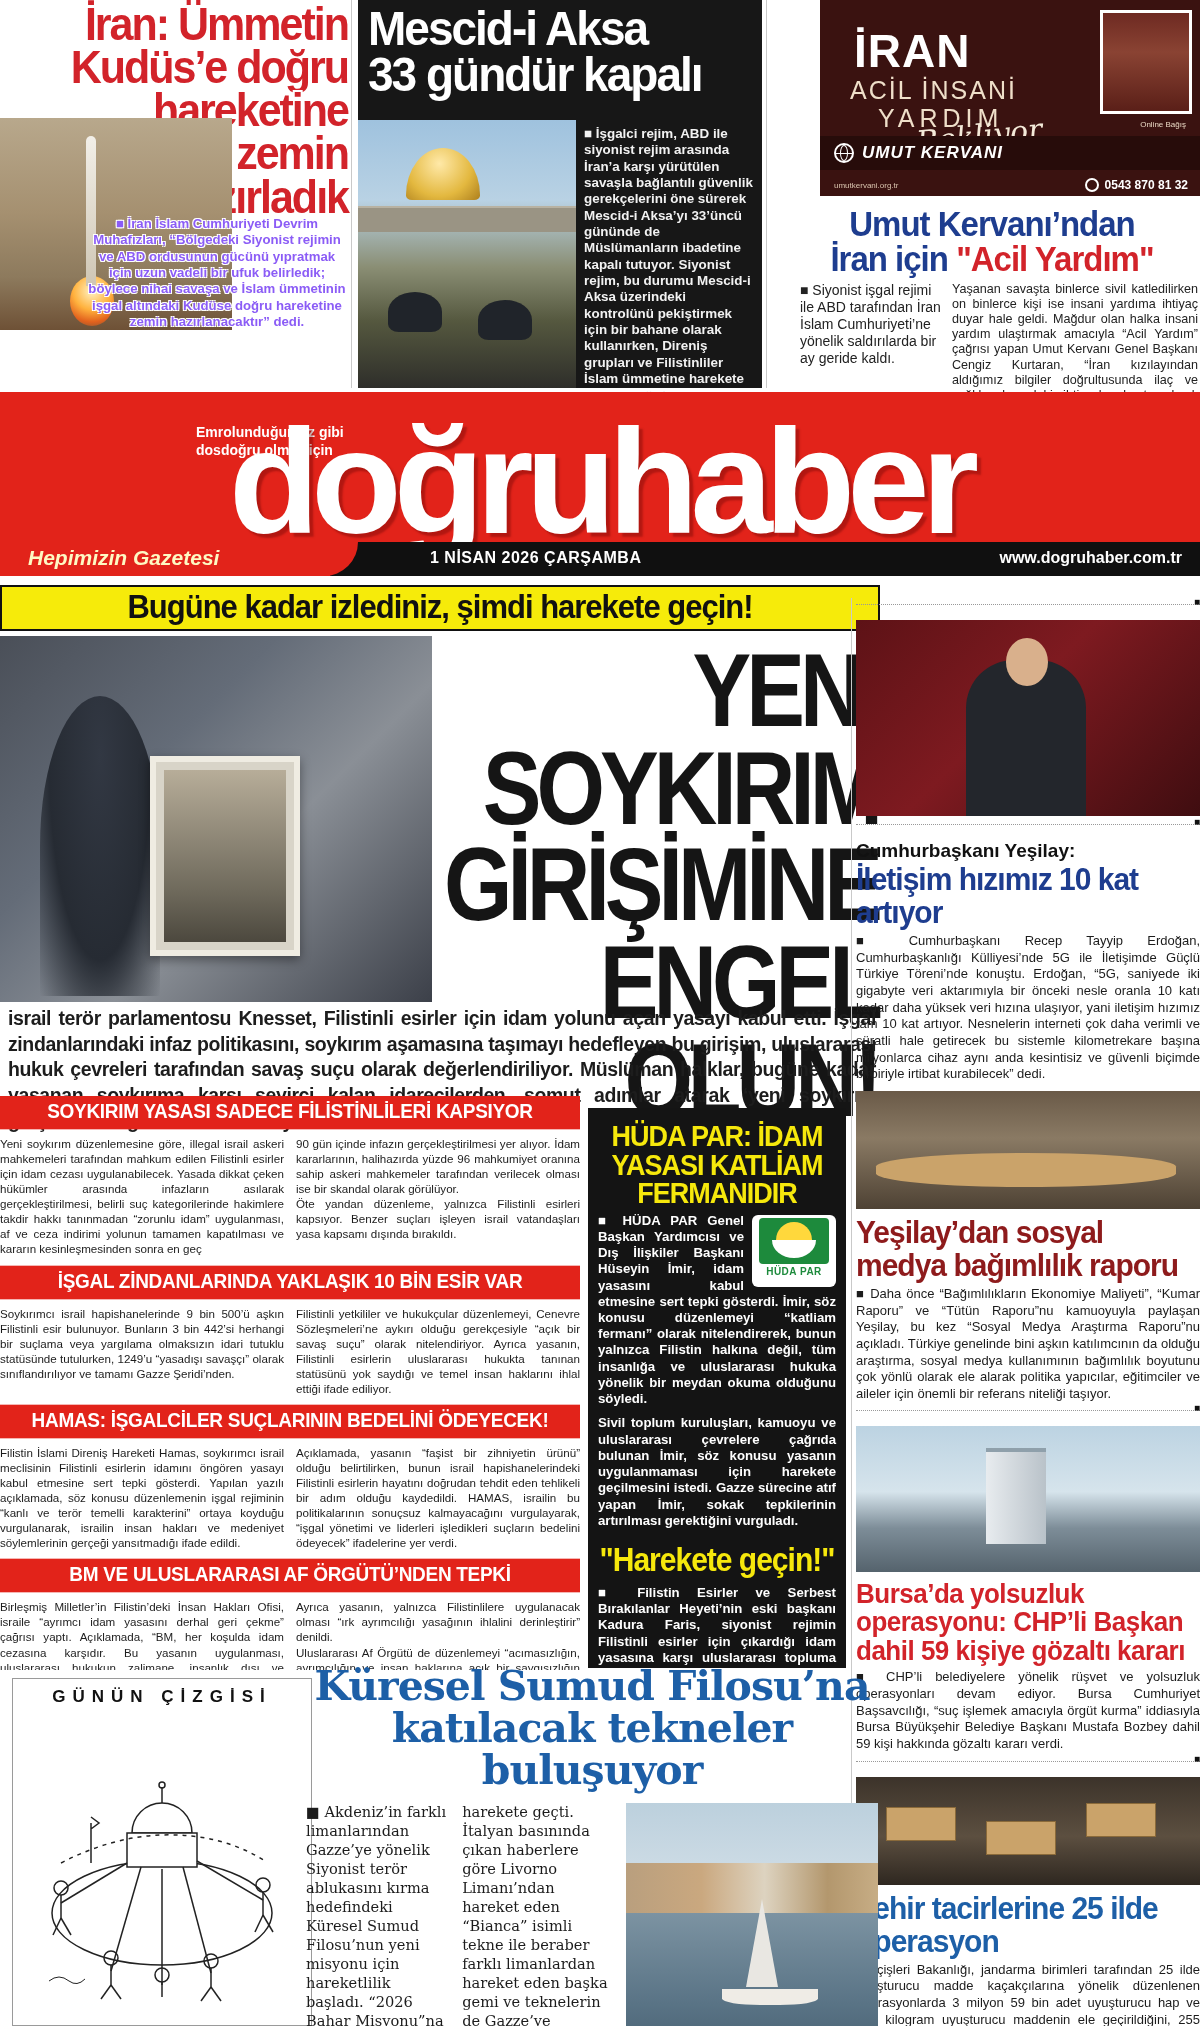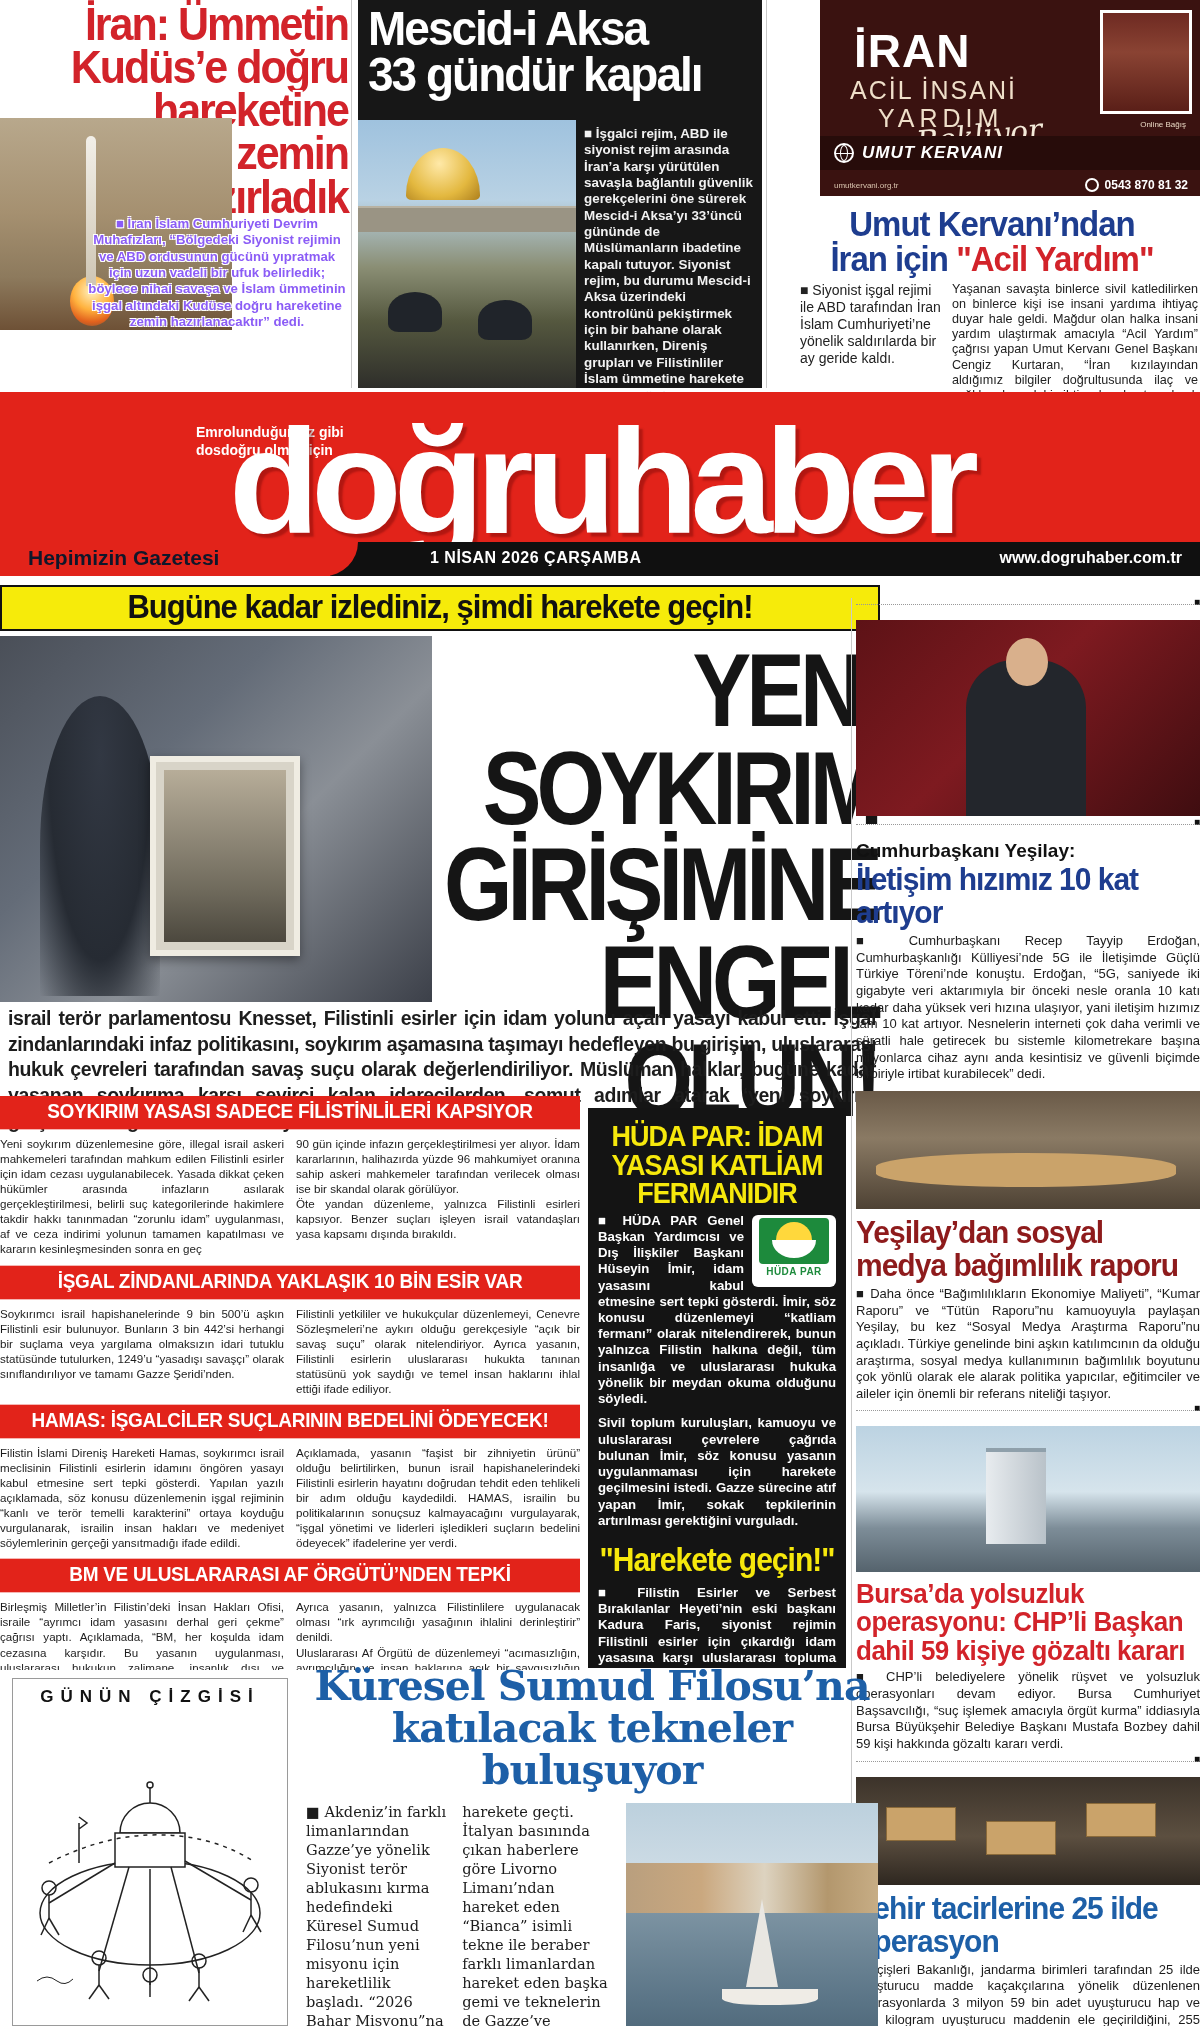--- a/index.html
+++ b/index.html
@@ -52,21 +52,21 @@
   .umut-intro { top:282px; left:800px; width:142px; font-size:14px; line-height:1.22; color:#222; }
   .umut-body { top:282px; left:952px; width:246px; font-size:12.6px; line-height:1.2; color:#222; text-align:justify; }
 
   
   .masthead { top:392px; left:0; width:1200px; height:150px; background:#e2231a; }
   .mast-tagline { position:absolute; top:32px; left:196px; color:#fff; font-weight:bold; font-size:14px; line-height:1.25; }
   .mast-logo { position:absolute; top:16px; left:0; width:1200px; text-align:center; color:#fff; font-weight:bold; font-size:148px; letter-spacing:-8px; line-height:1; text-shadow:4px 4px 2px rgba(90,0,0,.35); }
   .mast-strip { top:542px; left:0; width:1200px; height:34px; background:#e2231a; }
   .strip-black { position:absolute; left:330px; top:0; width:870px; height:34px; background:#101010; }
   .strip-swoosh { position:absolute; left:312px; top:0; width:46px; height:34px; background:#e2231a; border-radius:0 0 46px 0; }
-  .strip-name { position:absolute; left:28px; top:4px; color:#0f172a; font-weight:bold; font-size:21px; }
+  .strip-name { position:absolute; left:28px; top:4px; color:#fef9c3; font-weight:bold; font-size:21px;font-style:italic; }
   .strip-date { position:absolute; left:430px; top:7px; color:#fff; font-weight:bold; font-size:16px; letter-spacing:.5px; }
   .strip-web { position:absolute; right:18px; top:7px; color:#fff; font-weight:bold; font-size:16px; }
 
   
   .banner { top:585px; left:0; width:880px; height:46px; background:#f6eb0a; border:2px solid #111; display:flex; align-items:center; justify-content:center; }
   .banner span { font-size:31px; font-weight:bold; color:#111; letter-spacing:-1px; transform:scaleY(1.05); }
   .main-photo { top:636px; left:0; width:432px; height:366px;
     background:linear-gradient(135deg,#4a4f58 0%,#646c78 35%,#8a8f96 60%,#3c4049 100%); }
   .mp-frame { position:absolute; left:150px; top:120px; width:150px; height:200px; background:#d8d4c8; border:6px solid #efece2; box-shadow:0 4px 10px rgba(0,0,0,.4); }
   .mp-portrait { position:absolute; inset:8px; background:linear-gradient(180deg,#b7ad99,#6f6a5c 70%,#4c483e); }
@@ -107,21 +107,21 @@
   .drugs-photo { height:108px; background:linear-gradient(180deg,#3c332a 0%,#5c4f40 55%,#2e2720 100%); }
   .drug-box { position:absolute; width:70px; height:34px; background:#caa36a; border:1px solid #8a6a3a; }
   .r-kicker { font-weight:bold; font-size:19px; color:#111; margin:2px 0 2px; }
   .r-head-blue { color:#1e3d8f; font-weight:bold; font-size:30px; line-height:1.02; letter-spacing:-1px; margin-bottom:8px; transform:scaleY(1.05); transform-origin:top left; }
   .r-head-maroon { color:#8e1b1c; font-weight:bold; font-size:30px; line-height:1.02; letter-spacing:-1px; margin:2px 0 8px; transform:scaleY(1.05); transform-origin:top left; }
   .r-head-red { color:#d2232a; font-weight:bold; font-size:26px; line-height:1.04; letter-spacing:-.5px; margin:2px 0 8px; transform:scaleY(1.05); transform-origin:top left; }
   .r-head-lblue { color:#1d5fa7; font-weight:bold; font-size:30px; line-height:1.02; letter-spacing:-1px; margin:2px 0 8px; transform:scaleY(1.05); transform-origin:top left; }
   .r-body { font-size:13px; line-height:1.28; color:#1c1c1c; text-align:justify; margin-bottom:8px; }
 
   
-  .cartoon { top:1678px; left:12px; width:276px; height:348px; border:1px solid #9a9a9a; background:#fff; }
+  .cartoon { top:1678px; left:12px; width:300px; height:348px; border:1px solid #9a9a9a; background:#fff; }
   .cartoon-title { text-align:center; font-weight:bold; font-size:17px; letter-spacing:7px; margin-top:8px; color:#111; }
   .cartoon svg { display:block; margin:6px auto 0; }
 
   .sumud { top:1666px; left:306px; width:572px; height:360px; overflow:hidden; }
   .sumud-head { text-align:center; font-family:"DejaVu Serif", serif; font-weight:bold; color:#1d5fa7; font-size:41px; line-height:1.02; letter-spacing:-1px; margin-bottom:12px; }
   .sumud-cols { display:flex; gap:12px; }
   .sumud-col { font-family:"DejaVu Serif", serif; font-size:14.6px; line-height:1.3; color:#1c1c1c; }
   .sumud-c1 { width:150px; }
   .sumud-c2 { width:158px; }
   .harbor-photo { position:relative; width:252px; height:258px; background:linear-gradient(180deg,#bcd0dd 0%,#cfdde6 30%,#8aa0ae 45%,#5d7586 60%,#46607296 100%); flex-shrink:0; }

